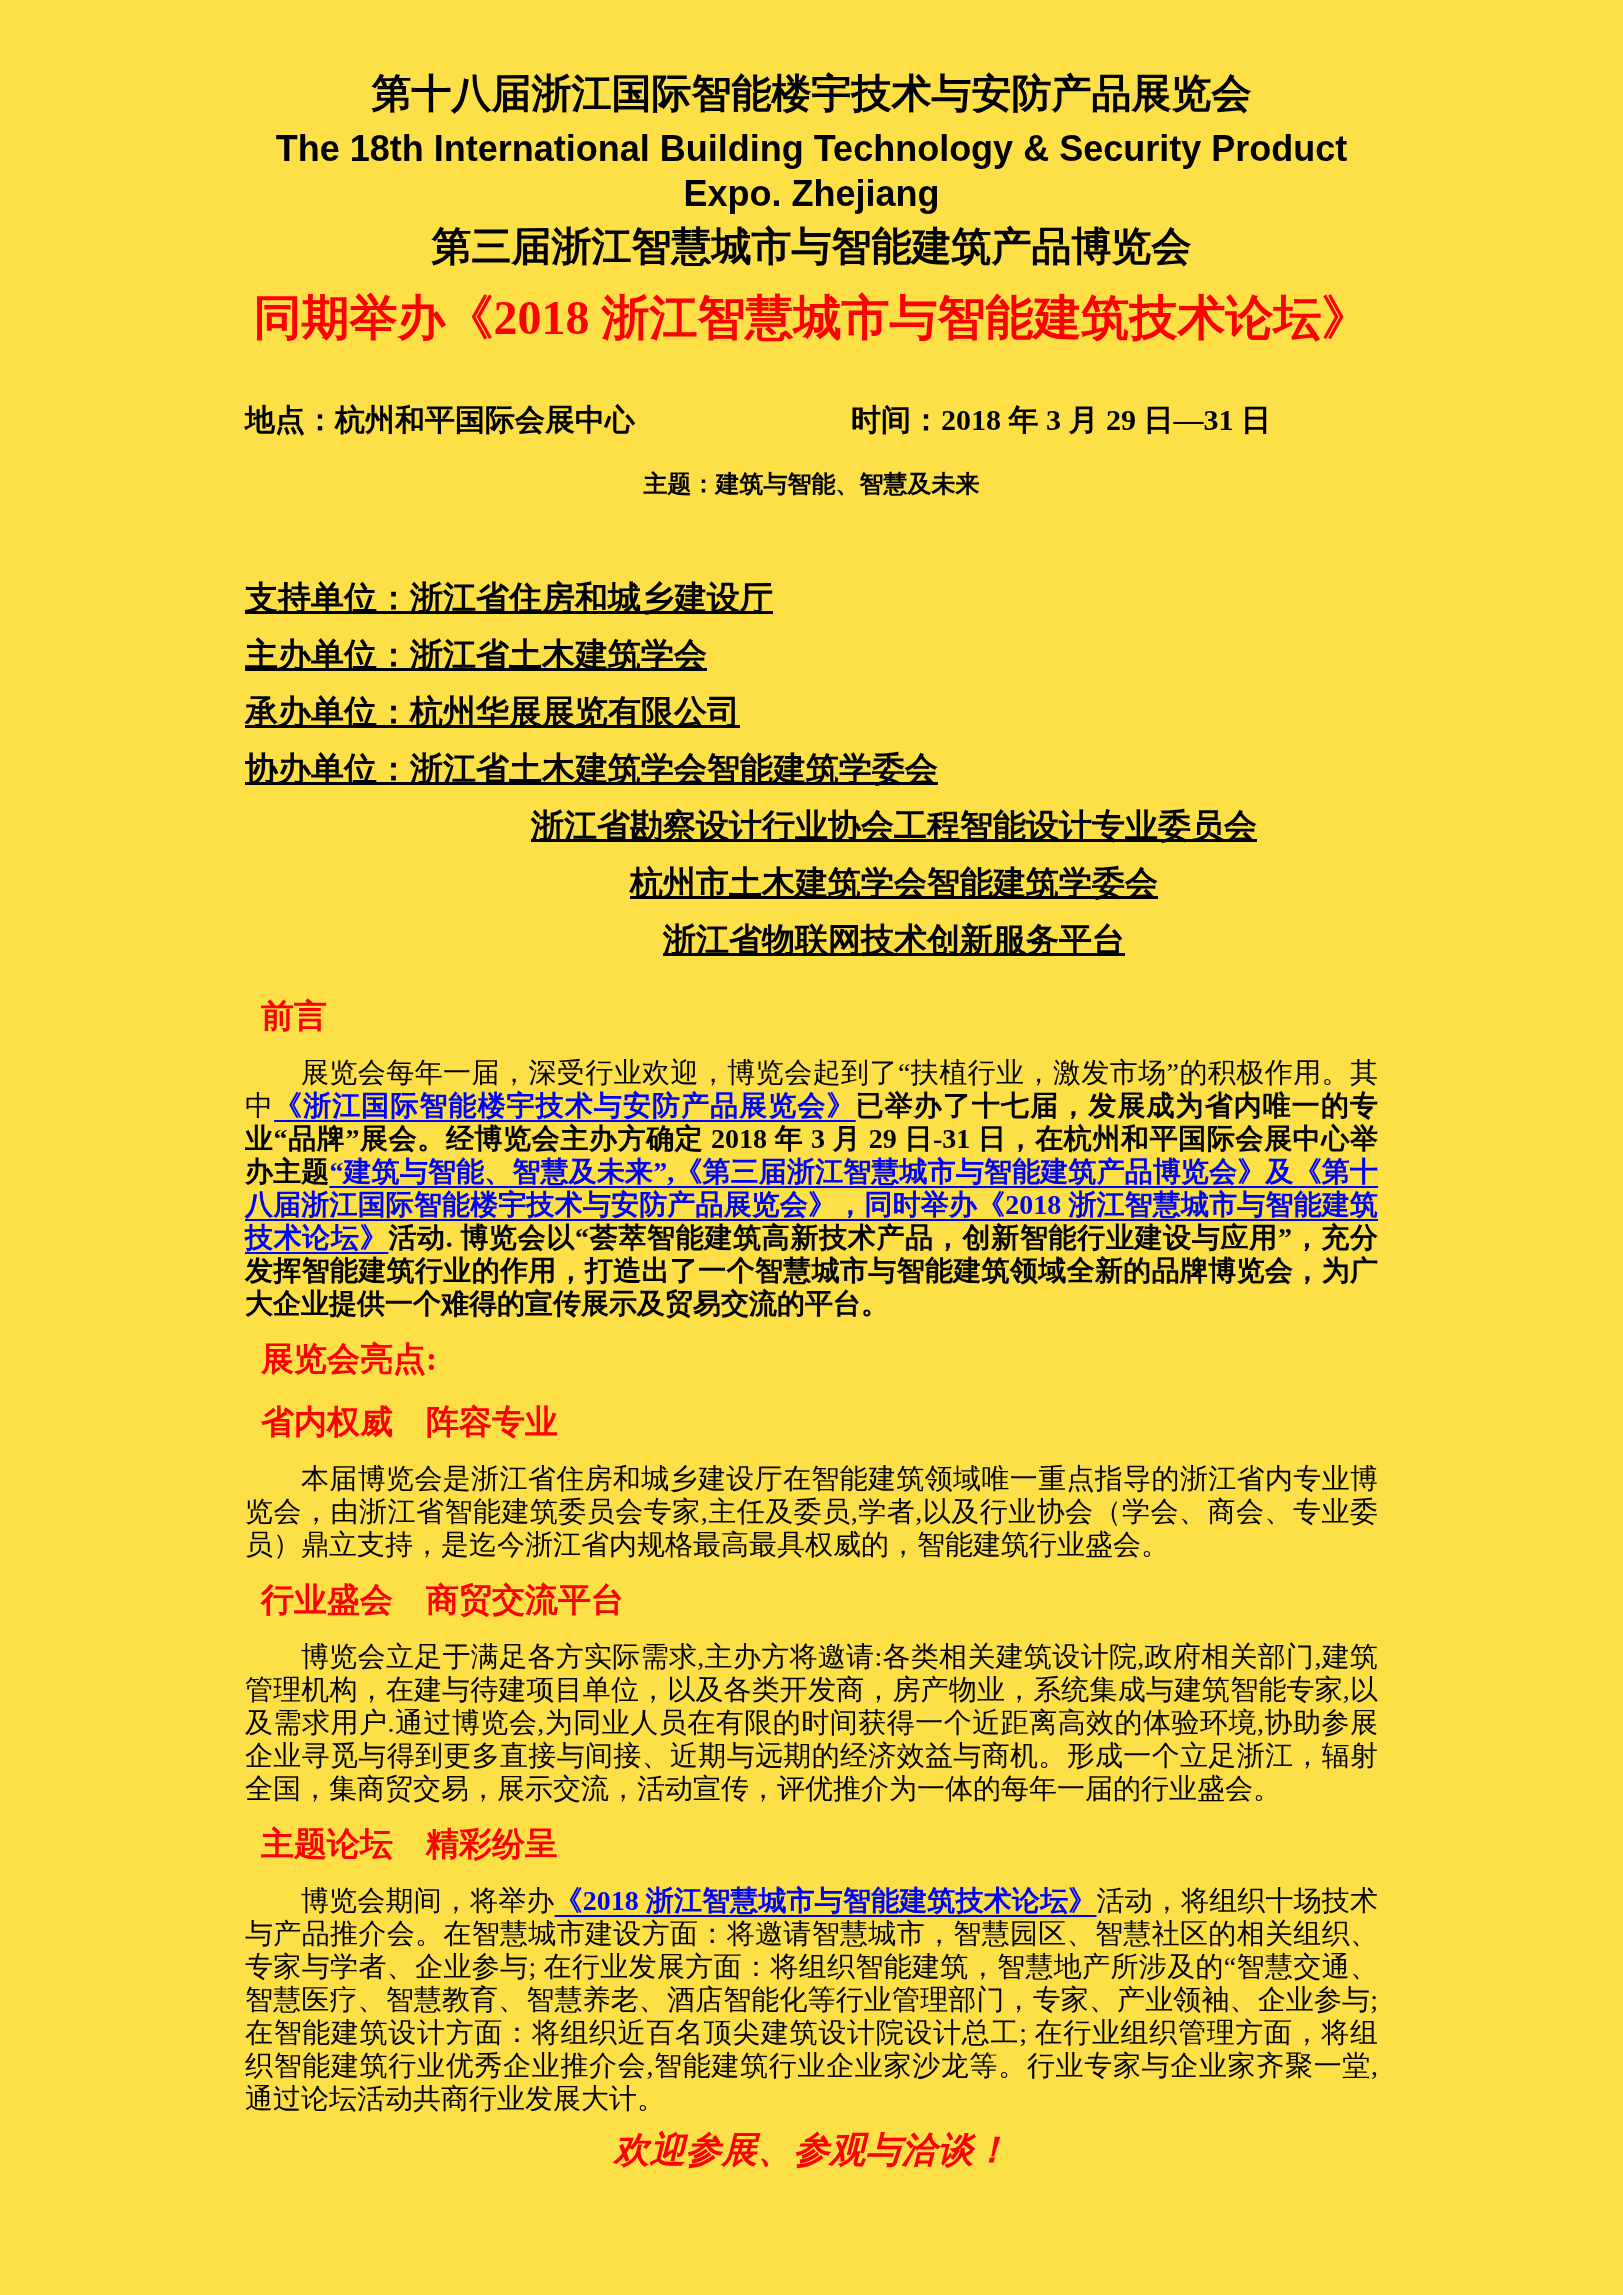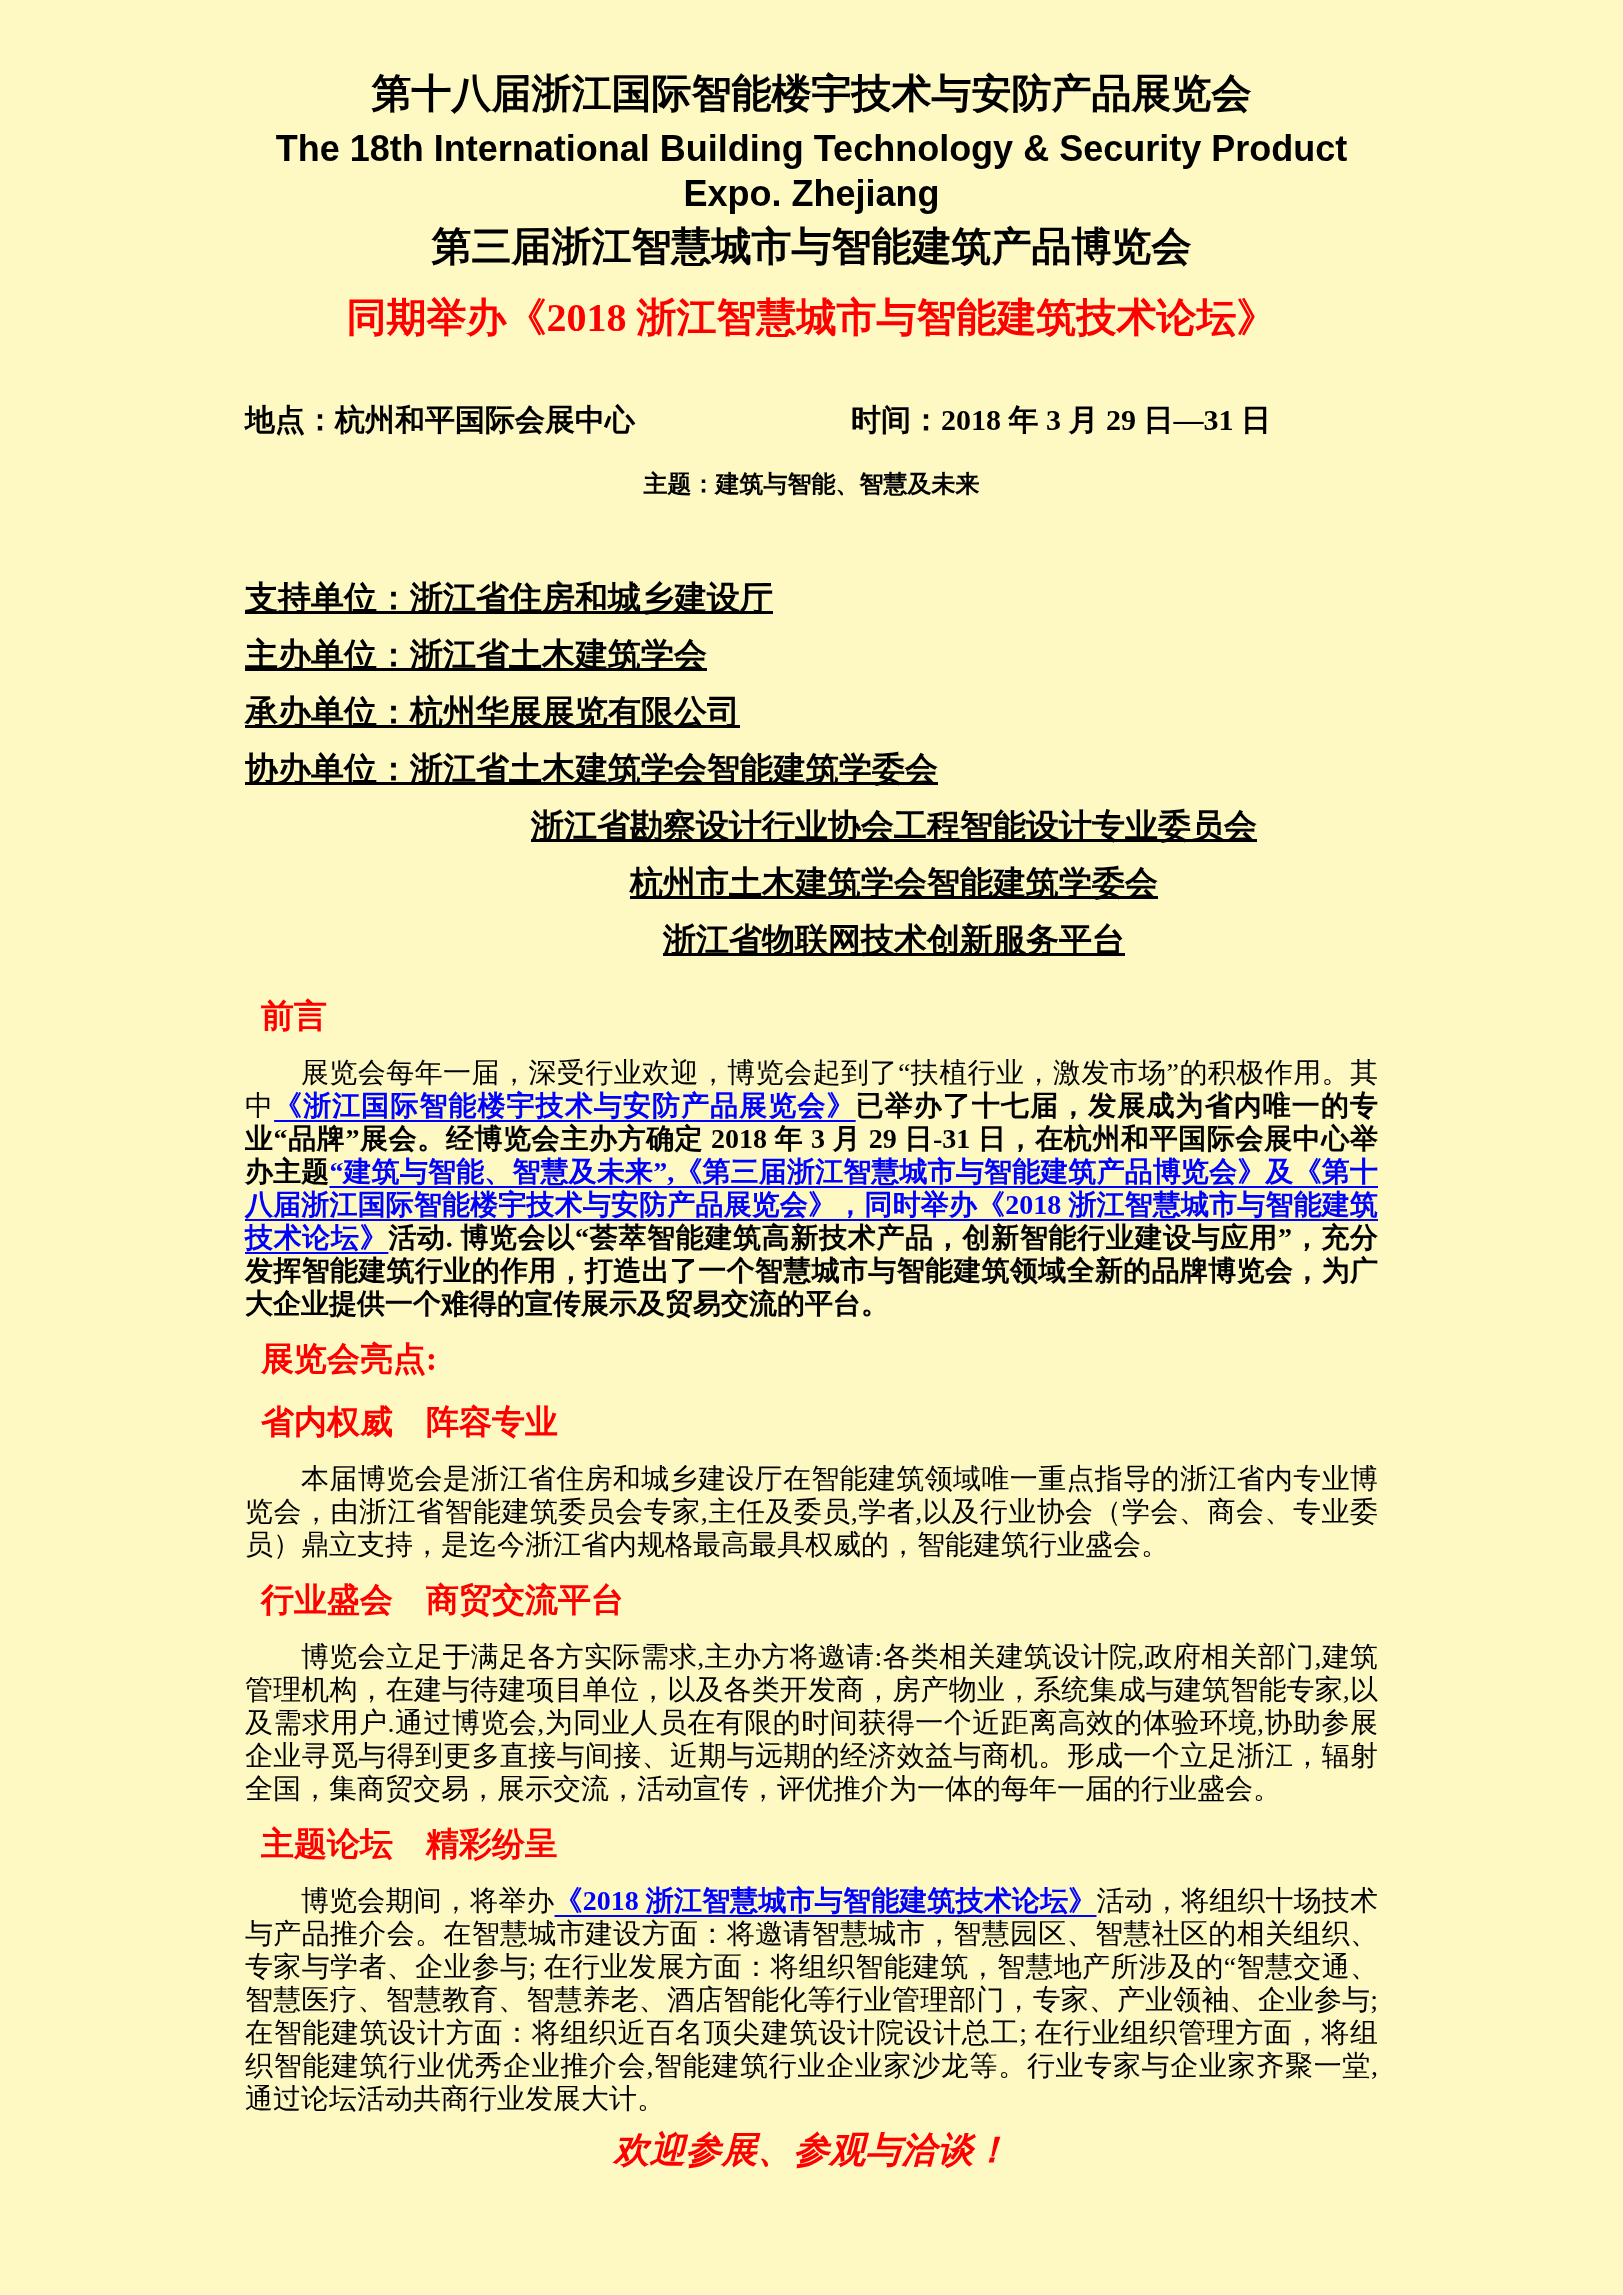--- a/index.html
+++ b/index.html
@@ -3,33 +3,33 @@
 <meta charset="utf-8">
 <style>
   html,body{margin:0;padding:0;background:#ffffff;}
   body{font-family:"Liberation Serif","DejaVu Serif",serif;color:#000000;}
   .page{
     position:relative;
     width:1623px;height:2295px;
     box-sizing:border-box;
     padding:0 245px;
     overflow:hidden;
-    background:#fef9c3;
+    background:#fde047;
   }
   .title-cn{
     font-size:40px;font-weight:700;text-align:center;line-height:56px;
   }
   .title-cn.first{margin-top:66px;}
   .title-en{
     font-size:36px;font-weight:700;text-align:center;line-height:45px;margin-top:4px;
     font-family:Liberation Sans, sans-serif;
   }
   .title-cn.second{margin-top:3.1px;}
   .subtitle-red{
-    font-size:40px;font-weight:700;color:#FF0000;text-align:center;
+    font-size:48px;font-weight:700;color:#FF0000;text-align:center;
     line-height:52px;margin-top:16.5px;
   }
   .info-row{
     display:flex;column-gap:216px;
     font-size:30px;font-weight:700;line-height:41px;margin-top:55px;
     white-space:nowrap;
   }
   .theme-line{
     font-size:24px;font-weight:700;text-align:center;line-height:49px;margin-top:20.6px;
   }

